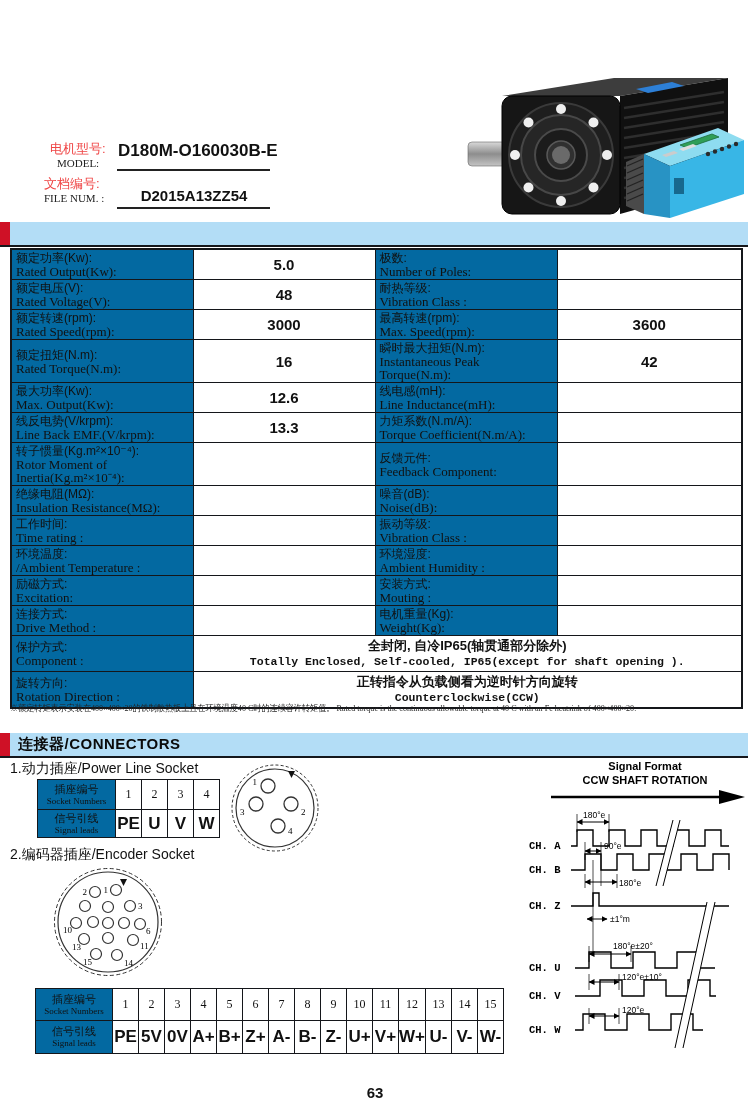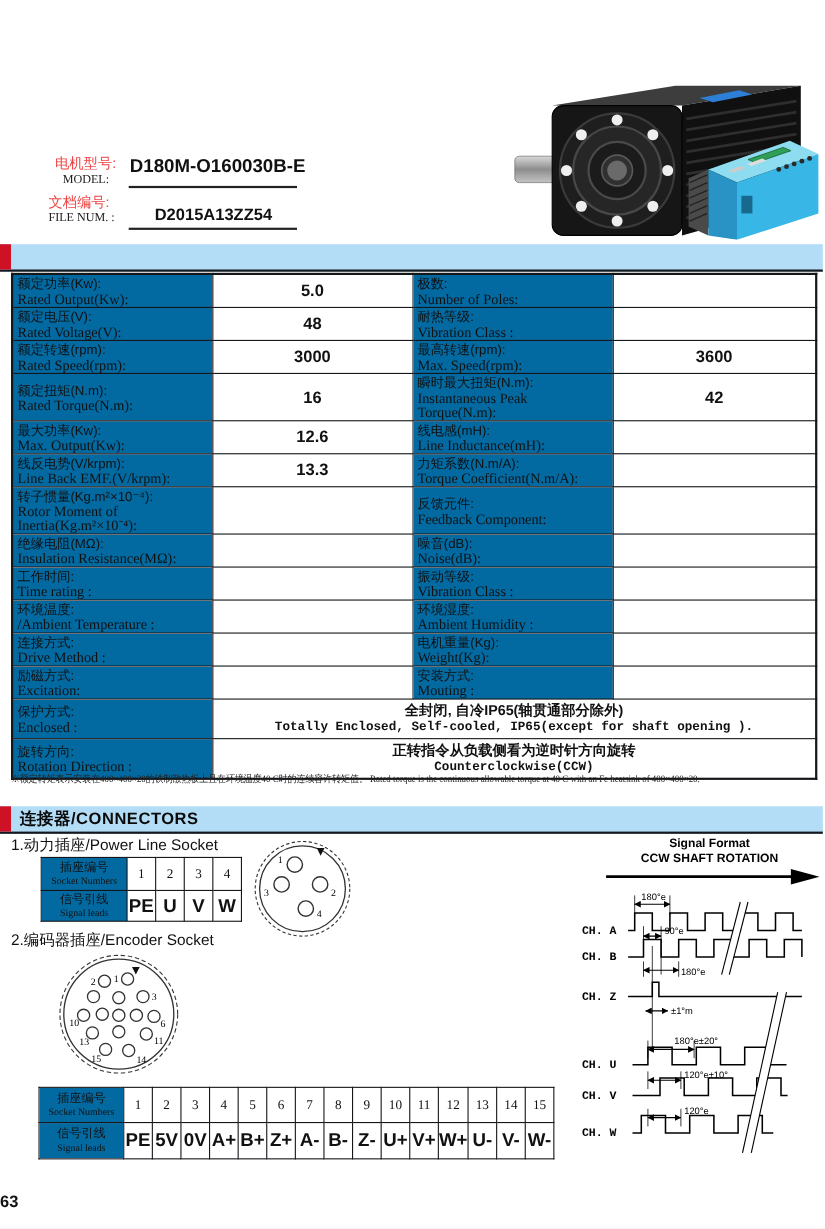--- a/index.html
+++ b/index.html
@@ -54,21 +54,21 @@
   .sub-title{font-size:14px;color:#111;}
 
   
   table.mini{border-collapse:collapse;border:1.5px solid #14161a;table-layout:fixed;}
   table.mini td{border:1px solid #14161a;padding:0;text-align:center;vertical-align:middle;overflow:hidden;}
   table.mini td.lbl .cn{font-size:11px;line-height:13px;}
   table.mini td.lbl .en{font-size:9px;line-height:11px;font-family:"Liberation Serif",serif;}
   td.numcell{font-family:"Liberation Serif",serif;font-size:12px;}
   td.leadcell{font-size:17px;font-weight:700;}
 
-  .pagenum{left:0;top:1084px;width:750px;font-size:15px;font-weight:700;}
+  .pagenum{left:0;top:1084px;width:750px;text-align:center;font-size:15px;font-weight:700;}
 
   
   .st{font-size:11px;font-weight:bold;font-family:"Liberation Sans",sans-serif;}
   .ch{font-size:10.5px;font-weight:bold;font-family:"Liberation Mono",monospace;}
   .ann{font-size:8.5px;font-family:"Liberation Sans",sans-serif;}
   .pin{font-size:9px;font-family:"Liberation Serif",serif;}
   .wv{fill:none;stroke:#000;stroke-width:1.4;}
   .dim{stroke:#000;stroke-width:1;}
   .thin{stroke:#000;stroke-width:.7;}
 </style>
@@ -281,46 +281,46 @@
           </td>
       <td class="val"></td>
       <td class="lbl">
             <div class="cn">环境湿度:</div>
             <div class="en">Ambient Humidity :</div>
           </td>
       <td class="val"></td>
     </tr>
     <tr class="nrm">
       <td class="lbl">
+            <div class="cn">励磁方式:</div>
+            <div class="en">Excitation:</div>
+          </td>
+      <td class="val"></td>
+      <td class="lbl">
+            <div class="cn">安装方式:</div>
+            <div class="en">Mouting :</div>
+          </td>
+      <td class="val"></td>
+    </tr>
+    <tr class="nrm">
+      <td class="lbl">
             <div class="cn">连接方式:</div>
             <div class="en">Drive Method :</div>
           </td>
       <td class="val"></td>
       <td class="lbl">
             <div class="cn">电机重量(Kg):</div>
             <div class="en">Weight(Kg):</div>
           </td>
       <td class="val"></td>
     </tr>
-    <tr class="nrm">
-      <td class="lbl">
-            <div class="cn">励磁方式:</div>
-            <div class="en">Excitation:</div>
-          </td>
-      <td class="val"></td>
-      <td class="lbl">
-            <div class="cn">安装方式:</div>
-            <div class="en">Mouting :</div>
-          </td>
-      <td class="val"></td>
-    </tr>
     <tr class="spn">
       <td class="lbl">
             <div class="cn">保护方式:</div>
-            <div class="en">Enclosed :</div>
+            <div class="en">Component :</div>
           </td>
       <td class="spanval" colspan="3">
             <div class="cn">全封闭, 自冷IP65(轴贯通部分除外)</div>
             <div class="en">Totally Enclosed, Self-cooled, IP65(except for shaft opening ).</div>
           </td>
     </tr>
     <tr class="spn">
       <td class="lbl">
             <div class="cn">旋转方向:</div>
             <div class="en">Rotation Direction :</div>

